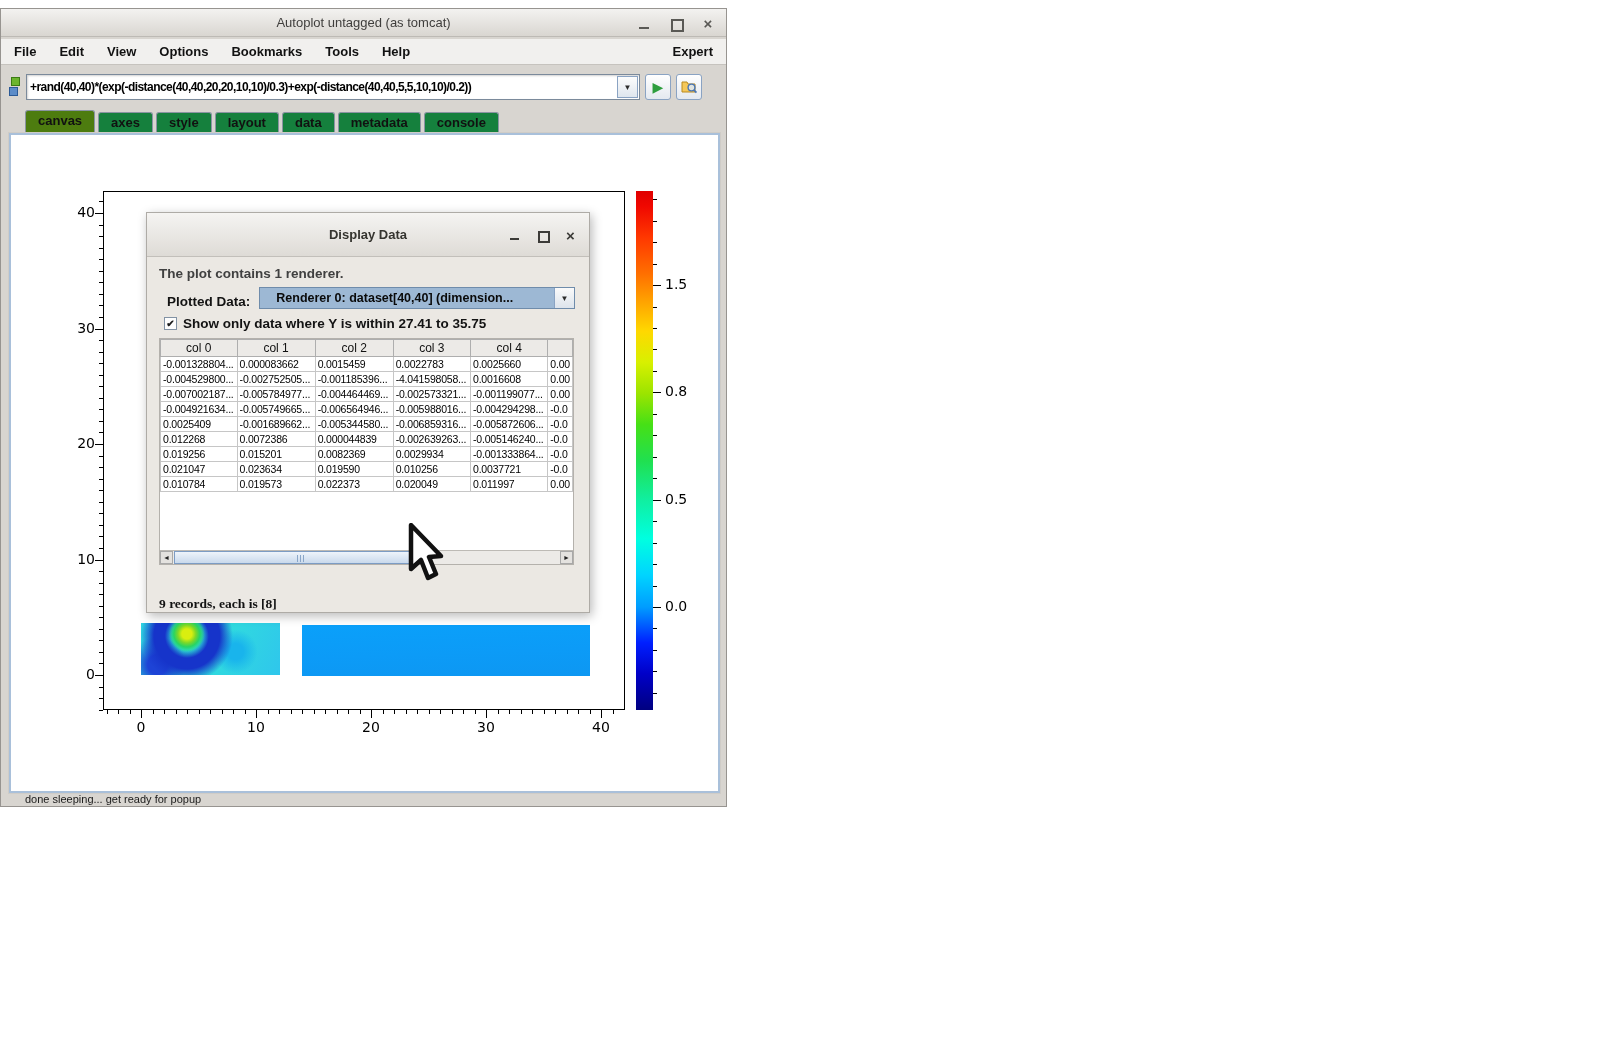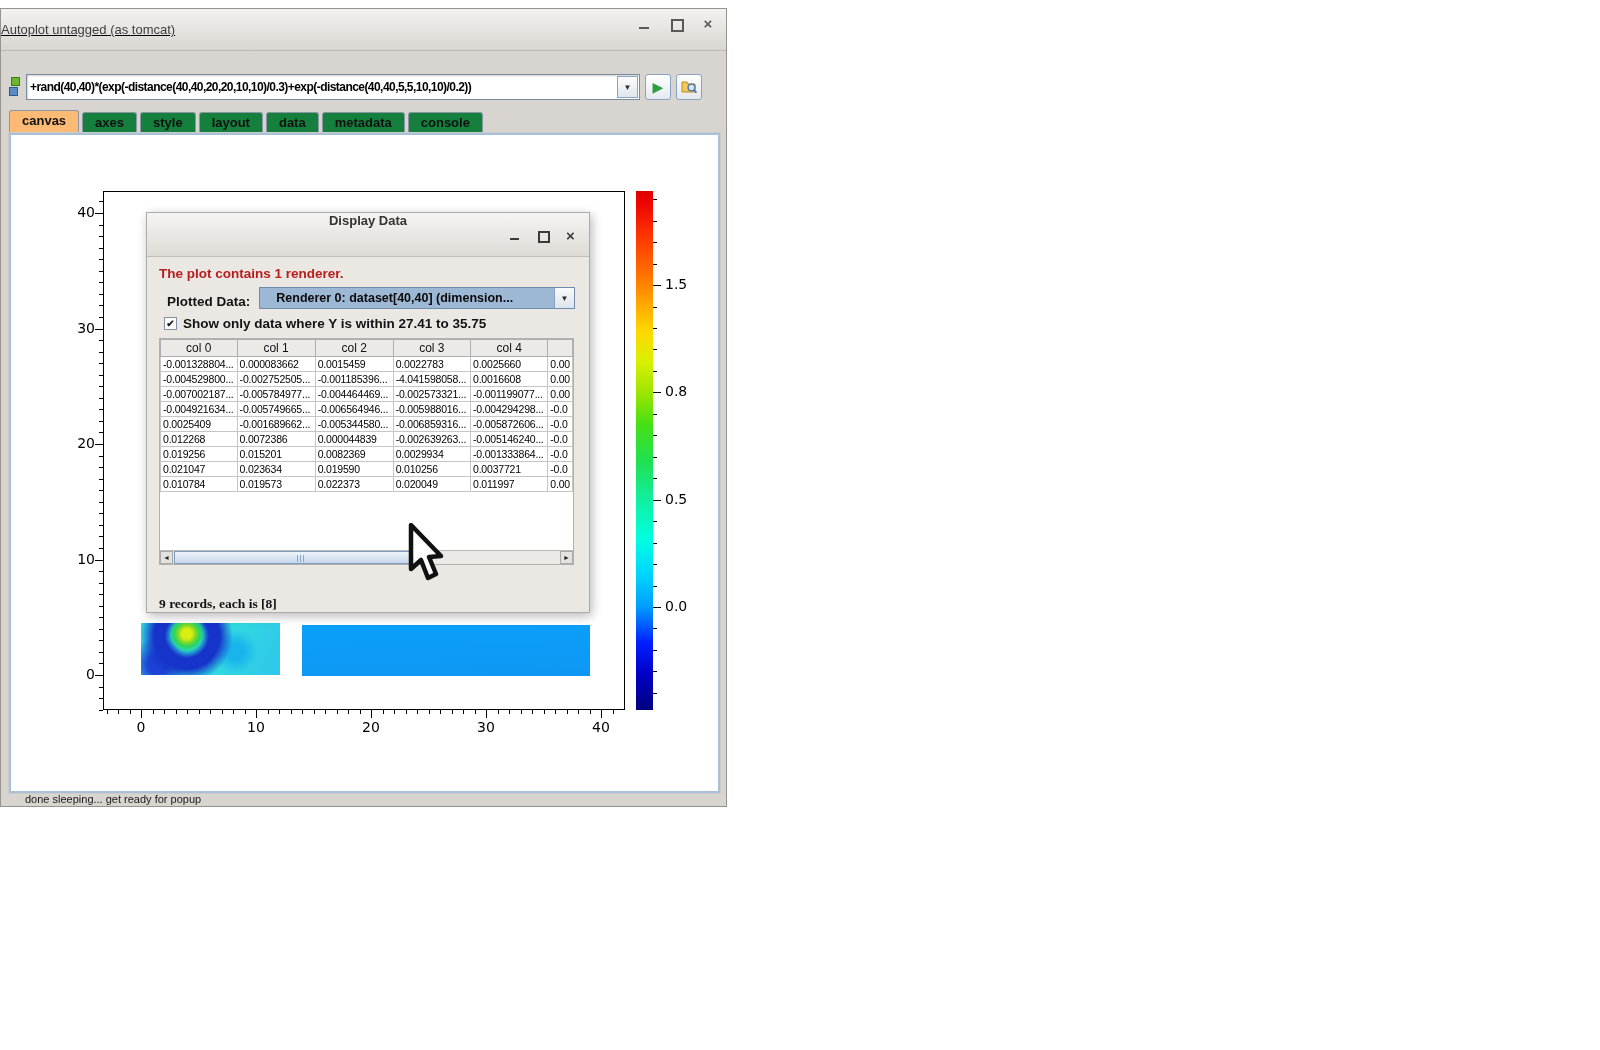--- a/index.html
+++ b/index.html
@@ -1,23 +1,23 @@
 <!DOCTYPE html>
 <html><head>
 <meta charset="utf-8">
 <style>
   * { margin:0; padding:0; box-sizing:border-box; }
   html,body { width:1600px; height:1050px; background:#ffffff; font-family:"Liberation Sans",sans-serif; }
 
   
   .app-window { position:absolute; left:0; top:8px; width:727px; height:799px;
                 background:#d8d5d0; border:1px solid #979490; }
-  .titlebar { position:absolute; left:0; top:0; right:0; height:42px;
+  .titlebar { position:absolute; left:0; top:0; right:0; height:28px;
               background:linear-gradient(#f3f2f0,#d9d6d1); border-bottom:1px solid #bdbab5;
-              display:flex; align-items:center; justify-content:flex-start;text-decoration:underline; }
+              display:flex; align-items:center; justify-content:center; }
   .title-text { font-size:13px; color:#3f3e3c; }
   .win-controls { position:absolute; right:12px; top:0; height:30px; display:flex; gap:20px; align-items:center; }
   .wc { width:12px; height:12px; position:relative; cursor:default; }
   .wc-min::after { content:""; position:absolute; left:1px; right:1px; bottom:1px; height:2px; background:#5a5955; }
   .wc-max::after { content:""; position:absolute; left:1px; top:1px; width:9px; height:9px; border:2px solid #5a5955; }
   .wc-close { font-size:15px; font-weight:bold; color:#5a5955; line-height:12px; text-align:center; }
 
   .menubar { position:absolute; left:0; top:30px; right:0; height:26px; background:#f1f0ee;
              border-bottom:1px solid #c6c3be; display:flex; align-items:center; padding:0 13px; gap:23px; }
   .menu-item { font-size:13px; font-weight:bold; color:#111; white-space:nowrap; }
@@ -36,21 +36,21 @@
                    border:1px solid #8aa3c3; display:grid; place-items:center; }
   .icon-glyph-sm { font-size:8px; color:#2b2b2b; }
   .tool-btn { width:26px; height:26px; background:linear-gradient(#ffffff,#e4e9f0); border:1px solid #8aa3c3;
               border-radius:3px; display:grid; place-items:center; }
   .play-glyph { font-size:14px; color:#2e9e3e; line-height:14px; }
 
   
   .tabs-row { position:absolute; top:100px; left:8px; right:8px; height:24px; display:flex; align-items:flex-end; gap:3px; }
   .tab { height:21px; padding:2px 12px 2px; background:#15803d; border:1px solid #8a94a2; border-bottom:none;
          border-radius:3px 3px 0 0; font-size:13px; font-weight:bold; color:#111; }
-  .tab.selected { background:#fdba74; height:23px; }
+  .tab.selected { background:#4d7c0f; height:23px;margin-left:16px; }
 
   
   .canvas { position:absolute; left:8px; top:124px; width:711px; height:660px; background:#ffffff;
             border:2px solid #a9c0da; outline:1px solid #cfccc7; }
   .plot-frame { position:absolute; left:92px; top:56px; width:522px; height:519px; border:1px solid #000; }
   .tickmark { position:absolute; background:#000; }
   .axis-label { position:absolute; font-family:"DejaVu Sans",sans-serif; font-size:14px; color:#000; }
   .xlab { width:34px; text-align:center; }
   .ylab { width:48px; text-align:right; }
   .cblab { width:40px; text-align:left; }
@@ -69,29 +69,29 @@
       radial-gradient(circle at 68% 55%, #19b4ec 0 8px, rgba(25,180,236,0) 22px),
       linear-gradient(115deg, #2fd2e2 0%, #2cdcd2 35%, #30d8e0 60%, #2fc6ec 100%); }
   .heat-right { position:absolute; left:291px; top:490px; width:288px; height:51px;
     background:linear-gradient(178deg, #0aa0fa 0%, #0c9bf7 55%, #0d97f2 100%); }
 
   
   .dialog { position:absolute; left:135px; top:77px; width:444px; height:401px; background:#ebe8e3;
             border:1px solid #aeaba6; box-shadow:2px 3px 10px rgba(0,0,0,.28); }
   .dlg-titlebar { position:absolute; left:0; top:0; right:0; height:44px;
                   background:linear-gradient(#f5f4f2,#dedbd6); border-bottom:1px solid #c2bfba;
-                  display:flex; justify-content:center; }
+                  display:flex; align-items:center; justify-content:center; }
   .dlg-title { font-size:13px; font-weight:bold; color:#35342f; }
   .dlg-controls { position:absolute; right:13px; top:0; height:44px; display:flex; gap:17px; align-items:center; }
   .dwc { width:11px; height:11px; position:relative; }
   .dwc-min::after { content:""; position:absolute; left:1px; right:1px; bottom:1px; height:2px; background:#3c3b38; }
   .dwc-max::after { content:""; position:absolute; left:1px; top:1px; width:8px; height:8px; border:2px solid #3c3b38; }
   .dwc-close { font-size:15px; font-weight:bold; color:#3c3b38; line-height:11px; text-align:center; }
 
-  .dlg-renderer-text { position:absolute; left:12px; top:53px; font-size:13.5px; font-weight:bold; color:#b91c1c; }
+  .dlg-renderer-text { position:absolute; left:12px; top:53px; font-size:13.5px; font-weight:bold; color:#404040; }
   .dlg-plotted-row { position:absolute; left:20px; top:74px; right:14px; height:22px; display:flex; align-items:flex-end; }
   .dlg-plotted-label { font-size:13.5px; font-weight:bold; color:#131313; margin-right:9px; }
   .combo { flex:1; height:22px; background:#9db8d4; border:1px solid #6f8cab; display:flex; align-items:center; }
   .combo-text { flex:1; font-size:12.5px; font-weight:bold; color:#0a0a0a; padding:0 16px;
                 white-space:nowrap; overflow:hidden; }
   .combo-arrow { width:20px; height:20px; background:linear-gradient(#fafafa,#dde4ec); border-left:1px solid #8aa3c3;
                  display:grid; place-items:center; }
   .dlg-filter-row { position:absolute; left:17px; top:103px; display:flex; align-items:center; gap:6px; }
   .checkbox { width:13px; height:13px; background:#fdfdfd; border:1px solid #8292a4; display:grid; place-items:center;
               font-size:10px; font-weight:bold; color:#1a1a1a; line-height:10px; }
@@ -127,20 +127,31 @@
 
   <div class="titlebar">
     <span class="title-text">Autoplot untagged (as tomcat)</span>
     <div class="win-controls">
       <span class="wc wc-min"></span>
       <span class="wc wc-max"></span>
       <span class="wc wc-close">×</span>
     </div>
   </div>
 
+  <div class="menubar">
+
+    <span class="menu-item">File</span>
+      <span class="menu-item">Edit</span>
+      <span class="menu-item">View</span>
+      <span class="menu-item">Options</span>
+      <span class="menu-item">Bookmarks</span>
+      <span class="menu-item">Tools</span>
+      <span class="menu-item">Help</span>
+      <span class="menu-right">Expert</span>
+  </div>
 
   <div class="uri-row">
     <span class="dsource-icon">
       <span class="sq-green"></span>
       <span class="sq-blue"></span>
     </span>
     <div class="uri-field">
       <span class="uri-text">+rand(40,40)*(exp(-distance(40,40,20,20,10,10)/0.3)+exp(-distance(40,40,5,5,10,10)/0.2))</span>
       <span class="uri-arrow-btn">
         <span class="icon-glyph-sm">▼</span>

